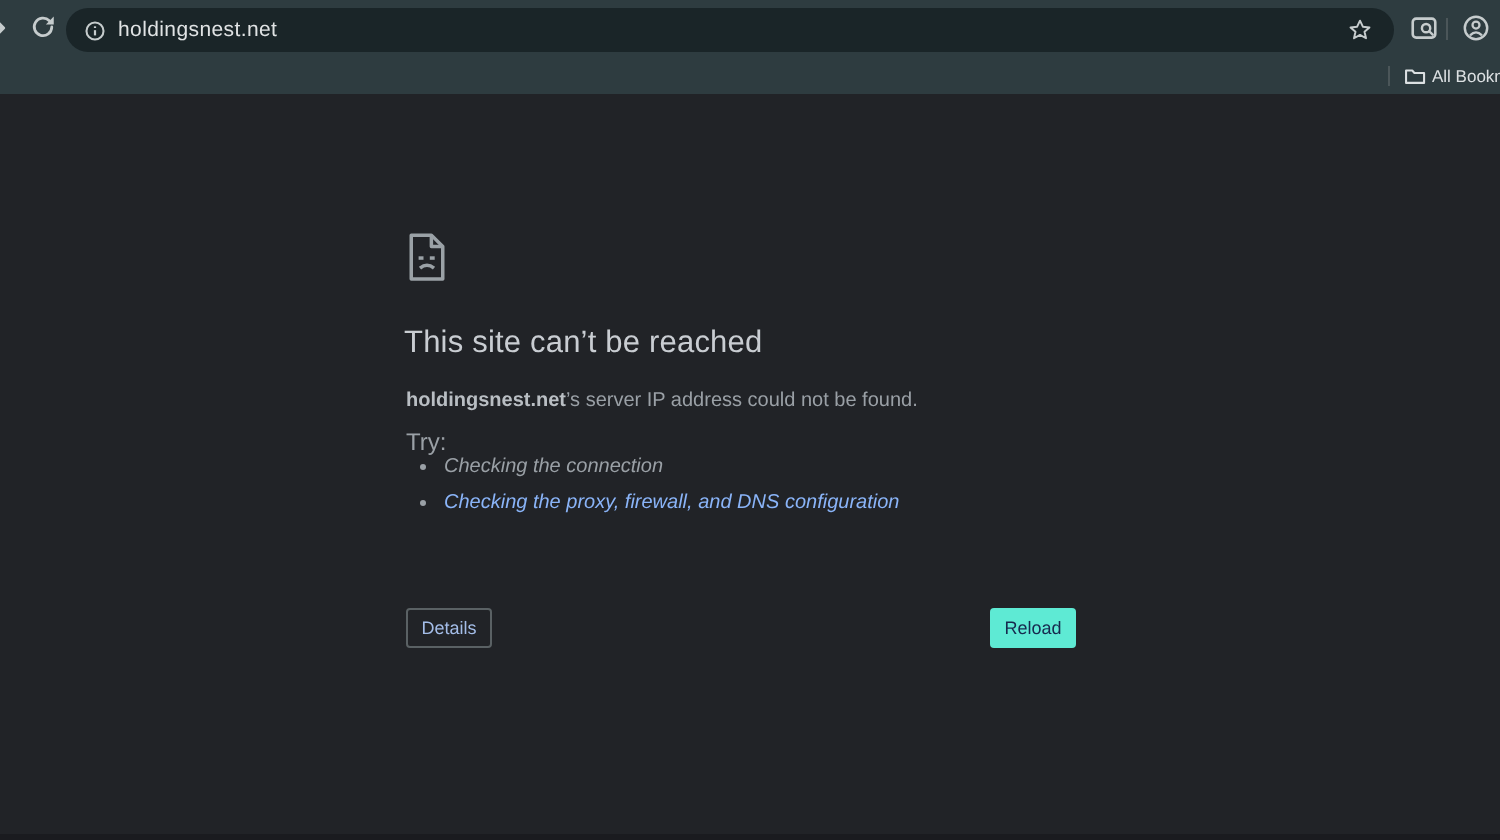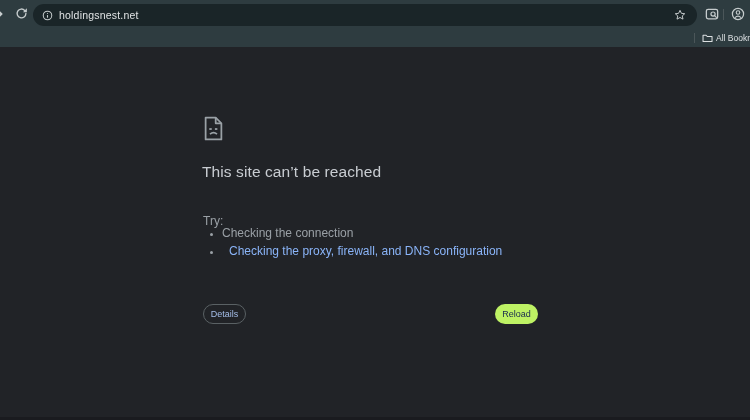--- a/index.html
+++ b/index.html
@@ -46,40 +46,40 @@
   }
   .err-msg{
     position:absolute;left:203px;top:148px;font-size:10px;color:#9aa0a6;
   }
   .err-msg strong{color:#b9bec3;font-weight:bold;}
   .try-label{
     position:absolute;left:203px;top:167px;font-size:12px;color:#9aa0a6;
   }
   .suggestions{
     position:absolute;left:208px;top:180px;margin:0;padding:0 0 0 14px;
-    font-size:12px;color:#9aa0a6;
+    font-size:10px;color:#9aa0a6;font-style:italic;
   }
   .suggestions li{margin:0 0 4.5px 0;line-height:13px;}
   .suggestions li::marker{color:#9aa0a6;font-size:9px;}
-  .suggestion-link{color:#8ab4f8;text-decoration:none;cursor:pointer;margin-left:7px;}
+  .suggestion-link{color:#8ab4f8;text-decoration:none;cursor:pointer;}
   .err-code{
     position:absolute;left:203px;top:215px;font-size:8.5px;color:#8f959b;
     letter-spacing:.4px;
   }
   .btn{
-    position:absolute;top:257px;height:20px;border-radius:10px;
+    position:absolute;top:257px;height:20px;border-radius:2px;
     font-size:9px;display:flex;align-items:center;justify-content:center;
     box-sizing:border-box;cursor:pointer;font-family:"Liberation Sans",sans-serif;
   }
   .btn-details{
     left:203px;width:43px;background:transparent;border:1px solid #5a6164;
     color:#a4bde8;font-weight:500;
   }
   .btn-reload{
-    left:495px;width:43px;background:#bef264;border:none;color:#17294e;
+    left:495px;width:43px;background:#5eead4;border:none;color:#17294e;
     font-weight:500;
   }
 </style>
 </head>
 <body>
 
 <div class="toolbar">
 
   <span class="tb-icon" style="left:-9px;top:7px;">
     <svg width="14" height="14" viewBox="0 0 16 16">
@@ -146,20 +146,21 @@
       <path d="M3 1.5 H14.5 L21 8 V26.5 H3 Z" fill="none" stroke="#9aa1a6" stroke-width="2" stroke-linejoin="round"></path>
       <path d="M14.5 1.5 V8 H21" fill="none" stroke="#9aa1a6" stroke-width="2" stroke-linejoin="round"></path>
       <line x1="7.2" y1="14.6" x2="10" y2="14.6" stroke="#9aa1a6" stroke-width="2"></line>
       <line x1="13.6" y1="14.6" x2="16.4" y2="14.6" stroke="#9aa1a6" stroke-width="2"></line>
       <path d="M8 20.4 Q12 17 16 20.4" fill="none" stroke="#9aa1a6" stroke-width="2"></path>
     </svg>
   </span>
 
   <div class="err-title">This site can’t be reached</div>
 
+  <div class="err-msg"><strong>holdingsnest.net</strong><span>’s server IP address could not be found.</span></div>
 
   <div class="try-label">Try:</div>
 
   <ul class="suggestions">
     <li>
       <span>Checking the connection</span>
     </li>
     <li>
       <a class="suggestion-link">Checking the proxy, firewall, and DNS configuration</a>
     </li>

